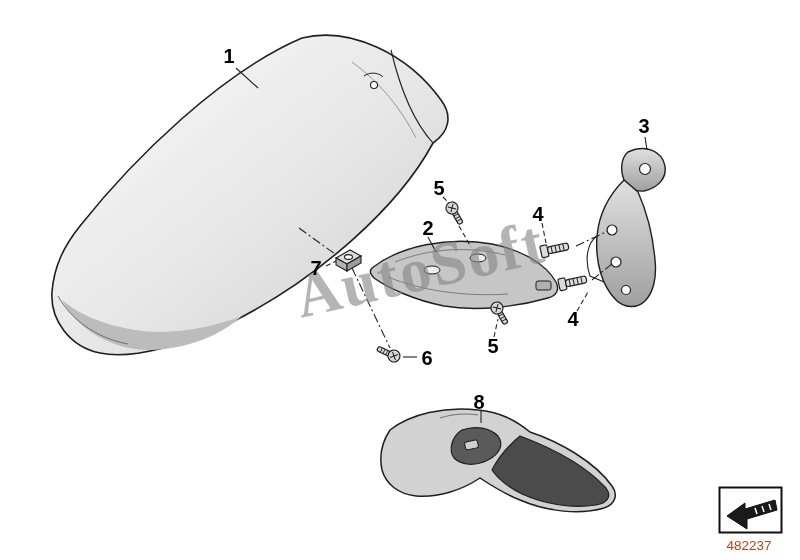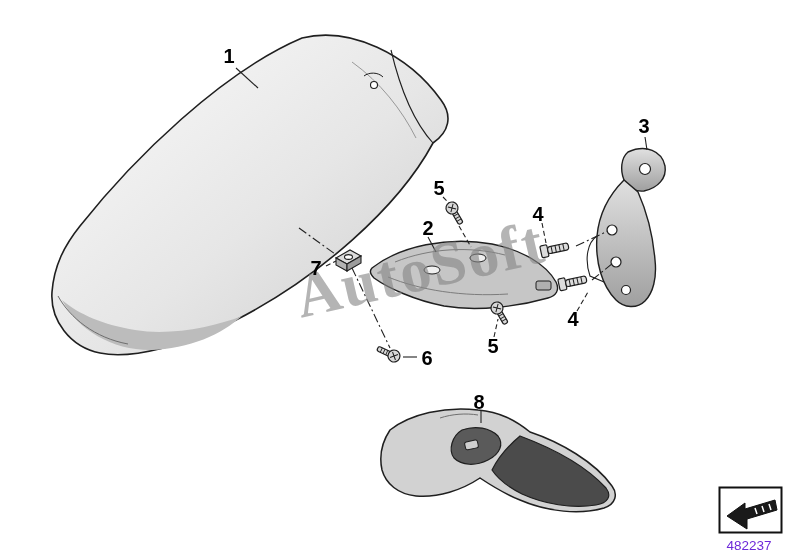--- a/index.html
+++ b/index.html
@@ -15,21 +15,21 @@
     font-size:62px; font-weight:700; letter-spacing:2px;
     color:#878787; opacity:0.62; pointer-events:none; z-index:5;
   }
   .callout-layer { position:absolute; left:0; top:0; width:800px; height:560px; z-index:8; }
   .callout {
     position:absolute; transform:translate(-50%,-50%);
     font:700 20px "Liberation Sans", sans-serif; color:#000; cursor:pointer;
   }
   .doc-number {
     position:absolute; left:714px; top:538px; width:70px; text-align:center;
-    font:400 13.5px "Liberation Sans", sans-serif; color:#6d28d9; z-index:8;
+    font:400 13.5px "Liberation Sans", sans-serif; color:#c2410c; z-index:8;
   }
   .ld      { stroke:#222; stroke-width:1.1; fill:none; }
   .dash    { stroke-dasharray:5 3; }
   .dashdot { stroke-dasharray:9 3 2 3; }
 </style>
 </head>
 <body>
 
 <div class="stage">
 

